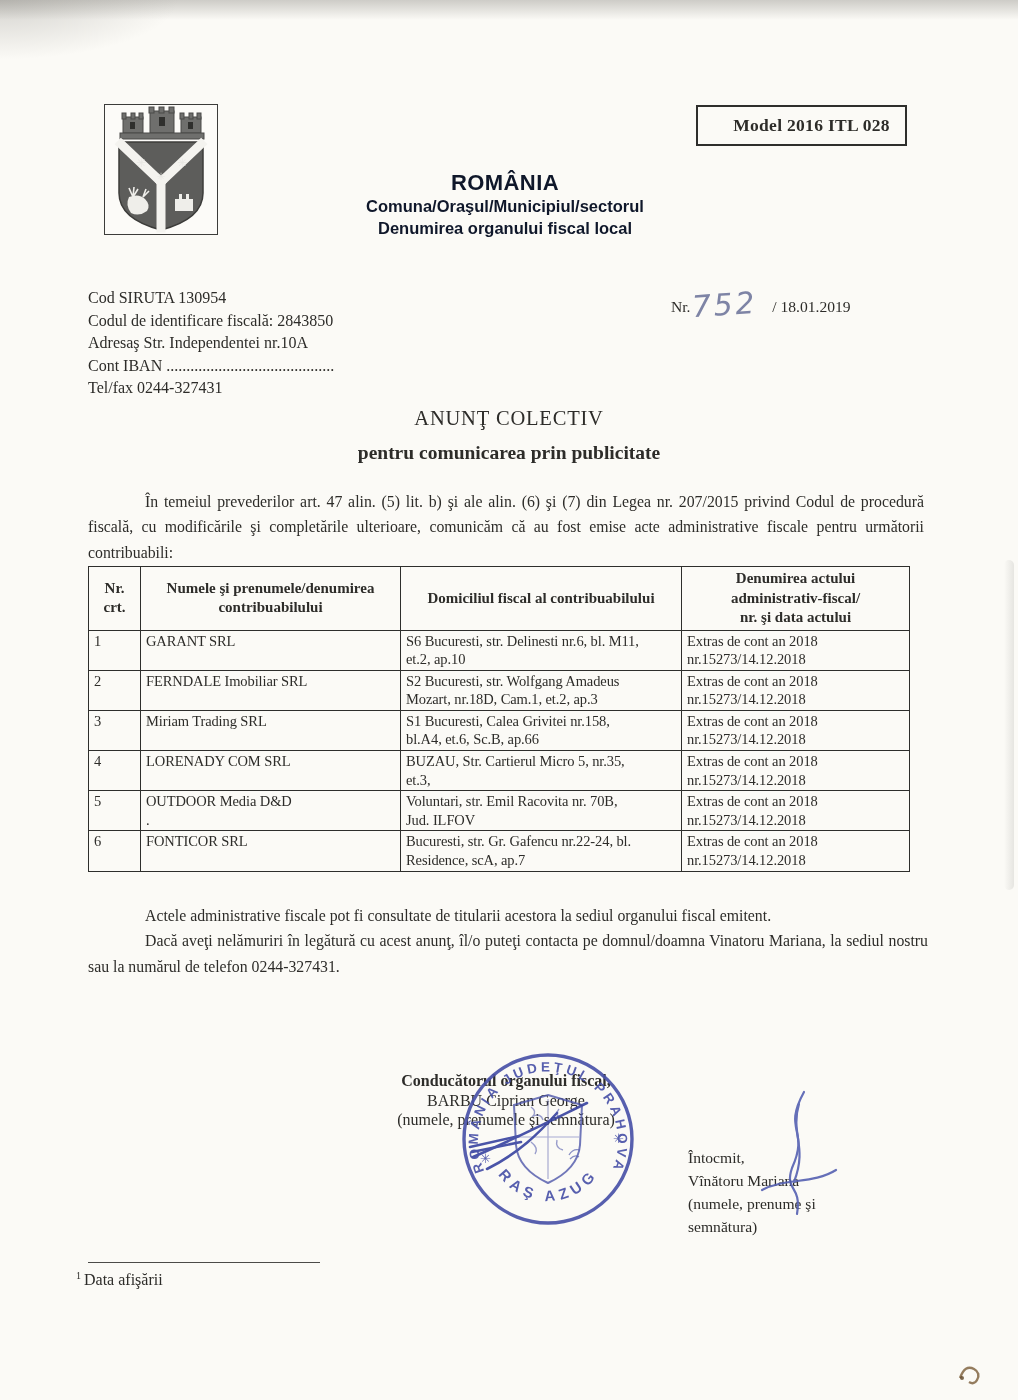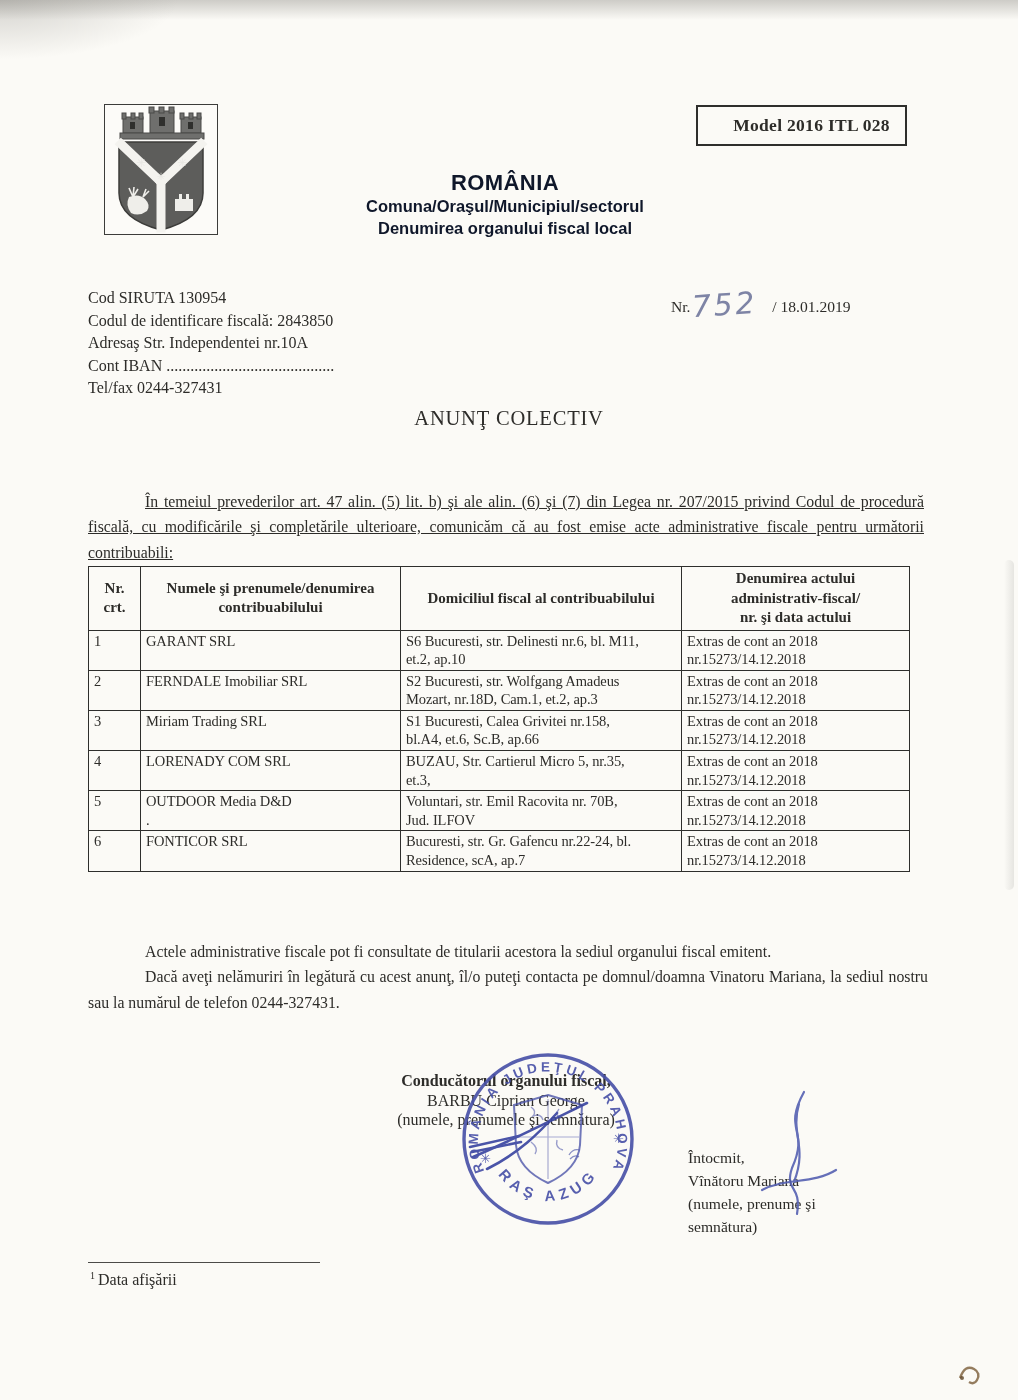--- a/index.html
+++ b/index.html
@@ -44,52 +44,52 @@
     transform:rotate(-4deg); margin:0 2px 0 1px; position:relative; top:3px; }
   .reg .date { font-size:15.6px; margin-left:14px; }
 
   
   .doc-title { left:0; top:407px; width:1018px; text-align:center; }
   .doc-title .t1 { font-size:20.5px; font-weight:normal; letter-spacing:.8px; }
   .doc-title .t2 { font-size:19.5px; font-weight:bold; margin-top:12px; }
 
   
   .intro { left:88px; top:489px; width:836px; font-size:15.8px; line-height:25.3px;
-    text-align:justify; text-indent:57px;text-decoration:underline; }
+    text-align:justify; text-indent:57px; }
 
   
   table.contrib { position:absolute; left:88px; top:566px; width:821px;
     border-collapse:collapse; table-layout:fixed; }
   table.contrib th, table.contrib td { border:1.6px solid #2e2e2c; }
   table.contrib th { font-size:15px; font-weight:bold; text-align:center;
     vertical-align:middle; line-height:19.5px; height:52px; padding:2px 4px; white-space:pre-line; }
   table.contrib td { font-size:14.5px; vertical-align:top; padding:1px 5px;
     line-height:18.6px; height:36px; white-space:pre-line; letter-spacing:-0.1px; }
   td.c-num { padding-left:10px; }
   td.c-name { padding-left:12px; }
 
   
-  .notes { left:88px; top:903px; width:840px; font-size:15.8px; line-height:25.4px; text-align:justify;margin-top:36px; }
+  .notes { left:88px; top:903px; width:840px; font-size:15.8px; line-height:25.4px; text-align:justify; }
   .notes p { margin:0; text-indent:57px; }
   .notes sup { font-size:10px; }
 
   
   .sig-left { left:366px; top:1071px; width:280px; text-align:center;
     font-size:16px; line-height:19.5px; }
   .sig-left .role { font-weight:bold; }
   .sig-right { left:688px; top:1146px; width:200px; text-align:left;
     font-size:15.6px; line-height:23px; }
 
   .stamp-svg { left:461px; top:1051px; }
   .squiggle-svg { left:752px; top:1086px; }
   .corner-svg { left:948px; top:1348px; }
 
   
   .footnote-rule { left:88px; top:1262px; width:232px; border-top:1.6px solid #4b4b48; height:0; }
-  .footnote { left:90px; top:1270px; font-size:16px;text-align:center; }
+  .footnote { left:76px; top:1270px; font-size:16px;text-align:center; }
   .footnote sup { font-size:10px; margin-right:3px; }
 </style>
 </head>
 <body>
 
 <div class="page">
 
   <div class="scan-top-shade"></div>
   <div class="scan-corner-shade"></div>
   <div class="scan-right-smudge"></div>
@@ -163,20 +163,21 @@
   </div>
 
   <div class="abs reg">
     <span class="lbl">Nr.</span>
     <span class="hand">752</span>
     <span class="date">/ 18.01.2019</span>
   </div>
 
   <div class="abs doc-title">
     <div class="t1">ANUNŢ COLECTIV</div>
+    <div class="t2">pentru comunicarea prin publicitate</div>
   </div>
 
   <div class="abs intro">În temeiul prevederilor art. 47 alin. (5) lit. b) şi ale alin. (6) şi (7) din Legea nr. 207/2015 privind Codul de procedură fiscală, cu modificările şi completările ulterioare, comunicăm că au fost emise acte administrative fiscale pentru următorii contribuabili:</div>
 
   <table class="contrib">
     <colgroup>
         <col style="width:52px">
         <col style="width:260px">
         <col style="width:281px">
         <col style="width:228px">

